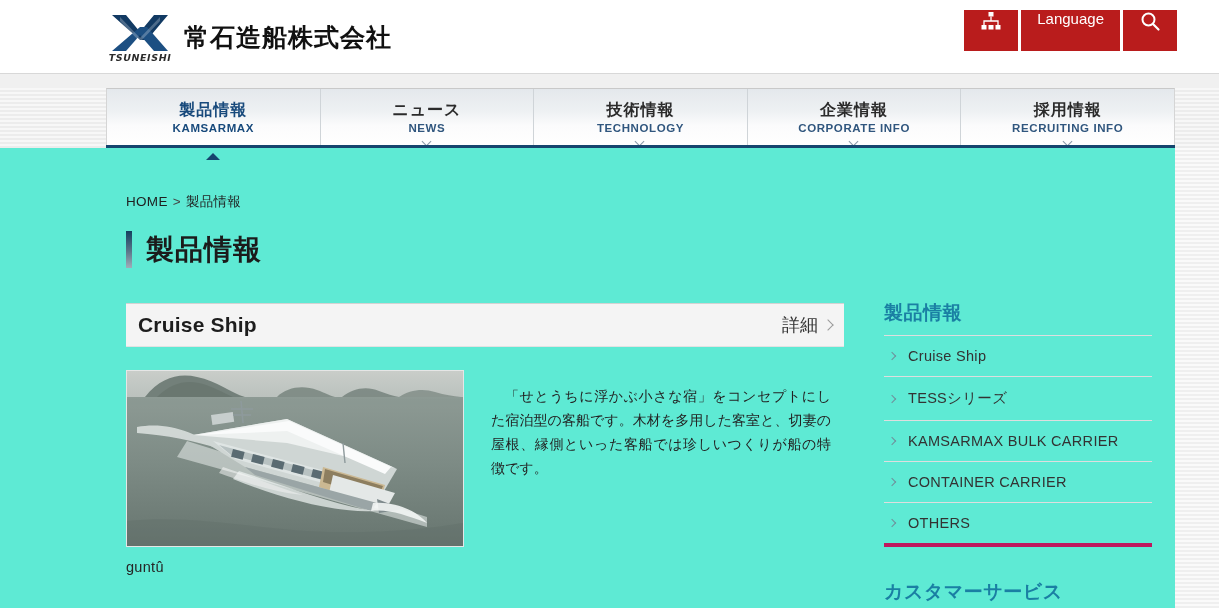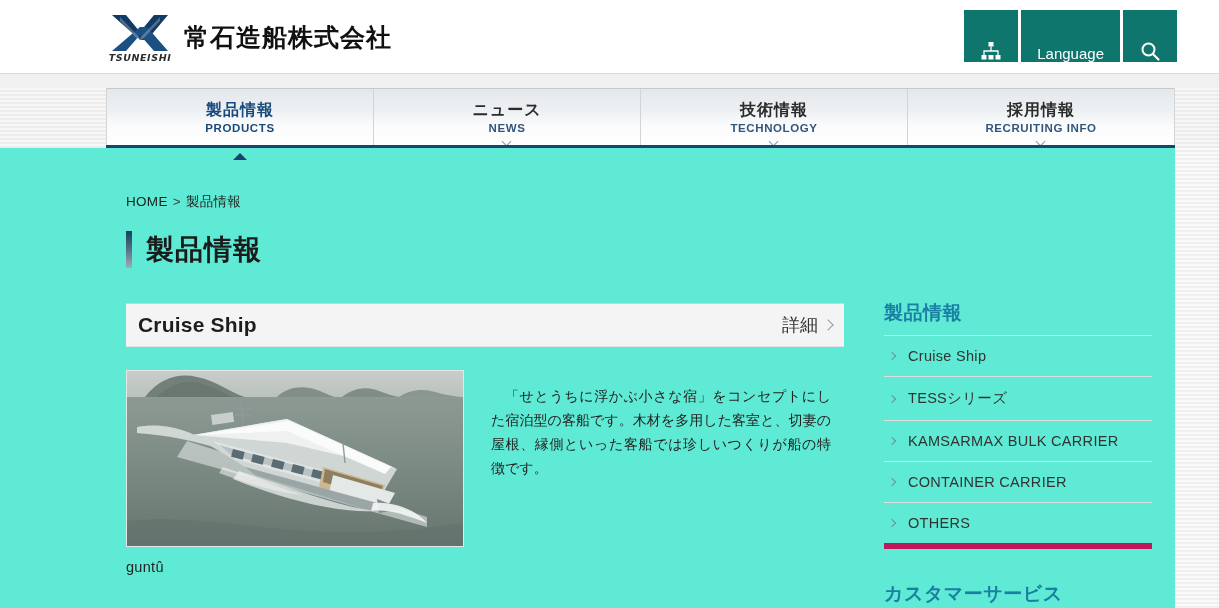--- a/index.html
+++ b/index.html
@@ -52,26 +52,26 @@
   }
 
   .header-actions {
     position: absolute;
     right: 42px;
     top: 10px;
     display: flex;
     gap: 3px;
   }
   .hbtn {
-    background: #0f766e;
+    background: #b91c1c;
     color: #ffffff;
-    height: 52px;
+    height: 41px;
     min-width: 54px;
     display: flex;
-    align-items: flex-end;
+    align-items: flex-start;
     justify-content: center;
     font-size: 15px;
     box-sizing: border-box;
     cursor: pointer;
     user-select: none;
   }
   .hbtn.lang { padding: 0 16px; }
   .hbtn svg { display: block; }
 
   
@@ -313,21 +313,21 @@
   }
   .side-head.second { margin-top: 32px; }
   .side-list { list-style: none; margin: 0; padding: 0; }
   .side-list li {
     border-top: 1px solid #dedede;
     padding: 12px 0 12px 0;
     display: flex;
     align-items: center;
     cursor: pointer;
   }
-  .side-list li:last-child { border-bottom: 6px solid #be185d; }
+  .side-list li:last-child { border-bottom: 4px solid #be185d; }
   .side-list .bullet {
     width: 5px;
     height: 5px;
     border-right: 1.3px solid #6f8f9a;
     border-top: 1.3px solid #6f8f9a;
     transform: rotate(45deg);
     margin: 0 13px 0 5px;
     flex: 0 0 auto;
   }
   .side-list .lbl {
@@ -379,36 +379,41 @@
   </div>
 </div>
 
 <div class="gnav-wrap">
   <div class="gnav-stripes"></div>
 
   <nav class="gnav">
 
     <div class="gnav-item active">
       <div class="ja">製品情報</div>
-      <div class="en">PRODUCTS</div>
+      <div class="en">KAMSARMAX</div>
       <div class="active-arrow"></div>
     </div>
 
     <div class="gnav-item">
       <div class="ja">ニュース</div>
       <div class="en">NEWS</div>
       <div class="chev-down"></div>
     </div>
 
     <div class="gnav-item">
       <div class="ja">技術情報</div>
       <div class="en">TECHNOLOGY</div>
       <div class="chev-down"></div>
     </div>
 
+    <div class="gnav-item">
+      <div class="ja">企業情報</div>
+      <div class="en">CORPORATE INFO</div>
+      <div class="chev-down"></div>
+    </div>
 
     <div class="gnav-item">
       <div class="ja">採用情報</div>
       <div class="en">RECRUITING INFO</div>
       <div class="chev-down"></div>
     </div>
 
   </nav>
   <div class="gnav-underline"></div>
 </div>

